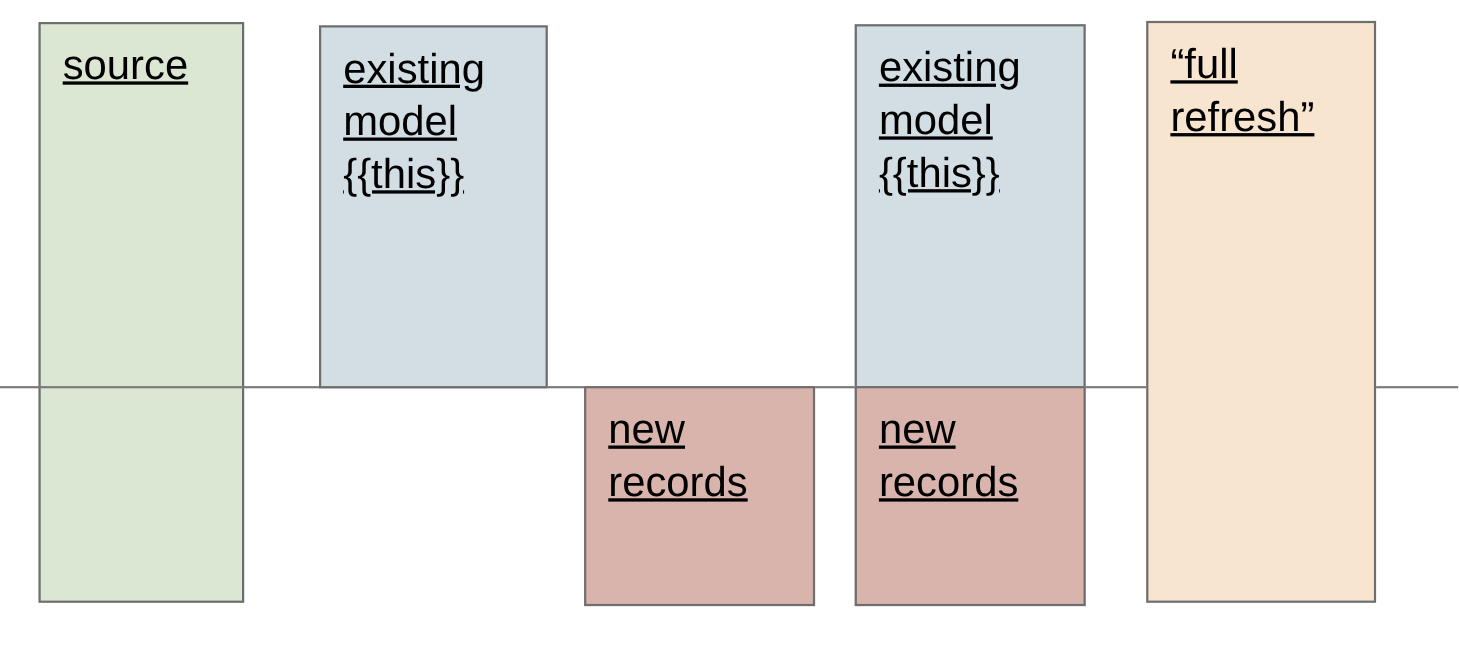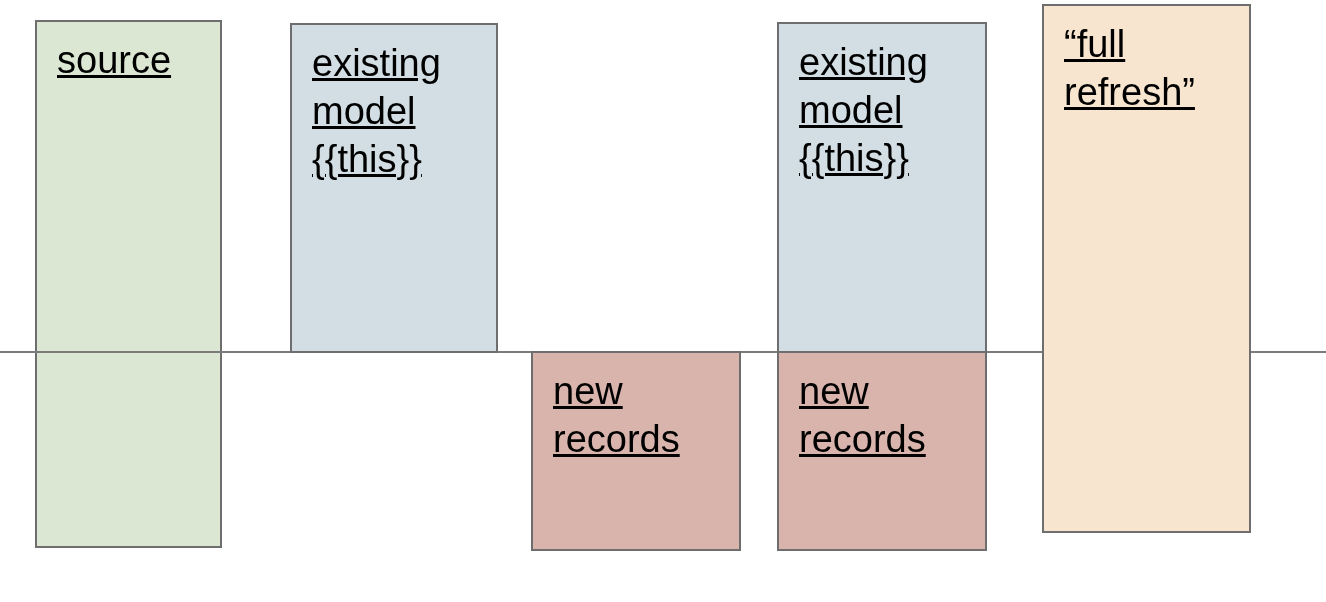--- a/index.html
+++ b/index.html
@@ -69,21 +69,21 @@
   }
   .box-new-2 {
     left: 777px;
     top: 351px;
     width: 210px;
     height: 200px;
     z-index: 4;
   }
   .box-full-refresh {
     left: 1042px;
-    top: 4px;
+    top: 19px;
     width: 209px;
     height: 529px;
     z-index: 5; 
   }
 </style>
 </head>
 <body>
 
 <div class="canvas">
 

